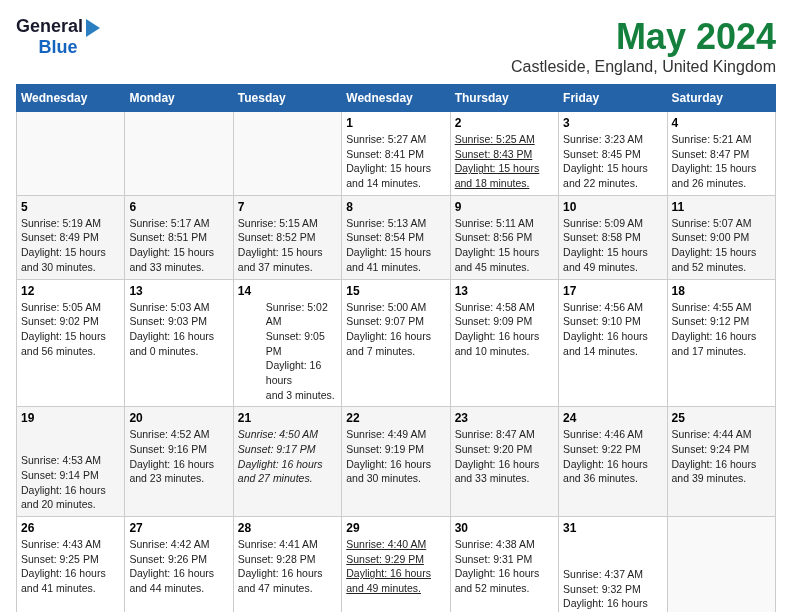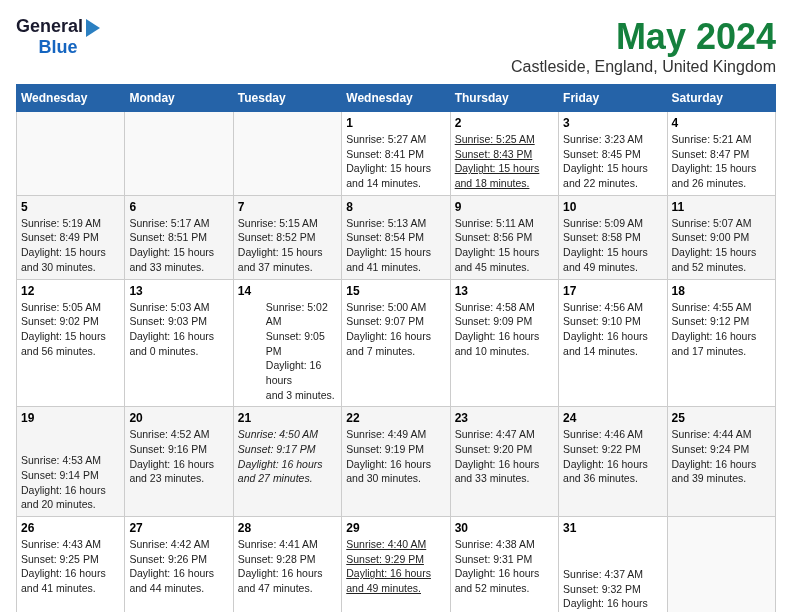--- a/index.html
+++ b/index.html
@@ -281,21 +281,21 @@
         </td>
         <td>
           <span class="day-num">22</span>
           <div class="day-info" style="white-space: pre-line;">Sunrise: 4:49 AM
 Sunset: 9:19 PM
 Daylight: 16 hours
 and 30 minutes.</div>
         </td>
         <td>
           <span class="day-num">23</span>
-          <div class="day-info" style="white-space: pre-line;">Sunrise: 4:47 AM
+          <div class="day-info" style="white-space: pre-line;">Sunrise: 8:47 AM
 Sunset: 9:20 PM
 Daylight: 16 hours
 and 33 minutes.</div>
         </td>
         <td>
           <span class="day-num">24</span>
           <div class="day-info" style="white-space: pre-line;">Sunrise: 4:46 AM
 Sunset: 9:22 PM
 Daylight: 16 hours
 and 36 minutes.</div>

